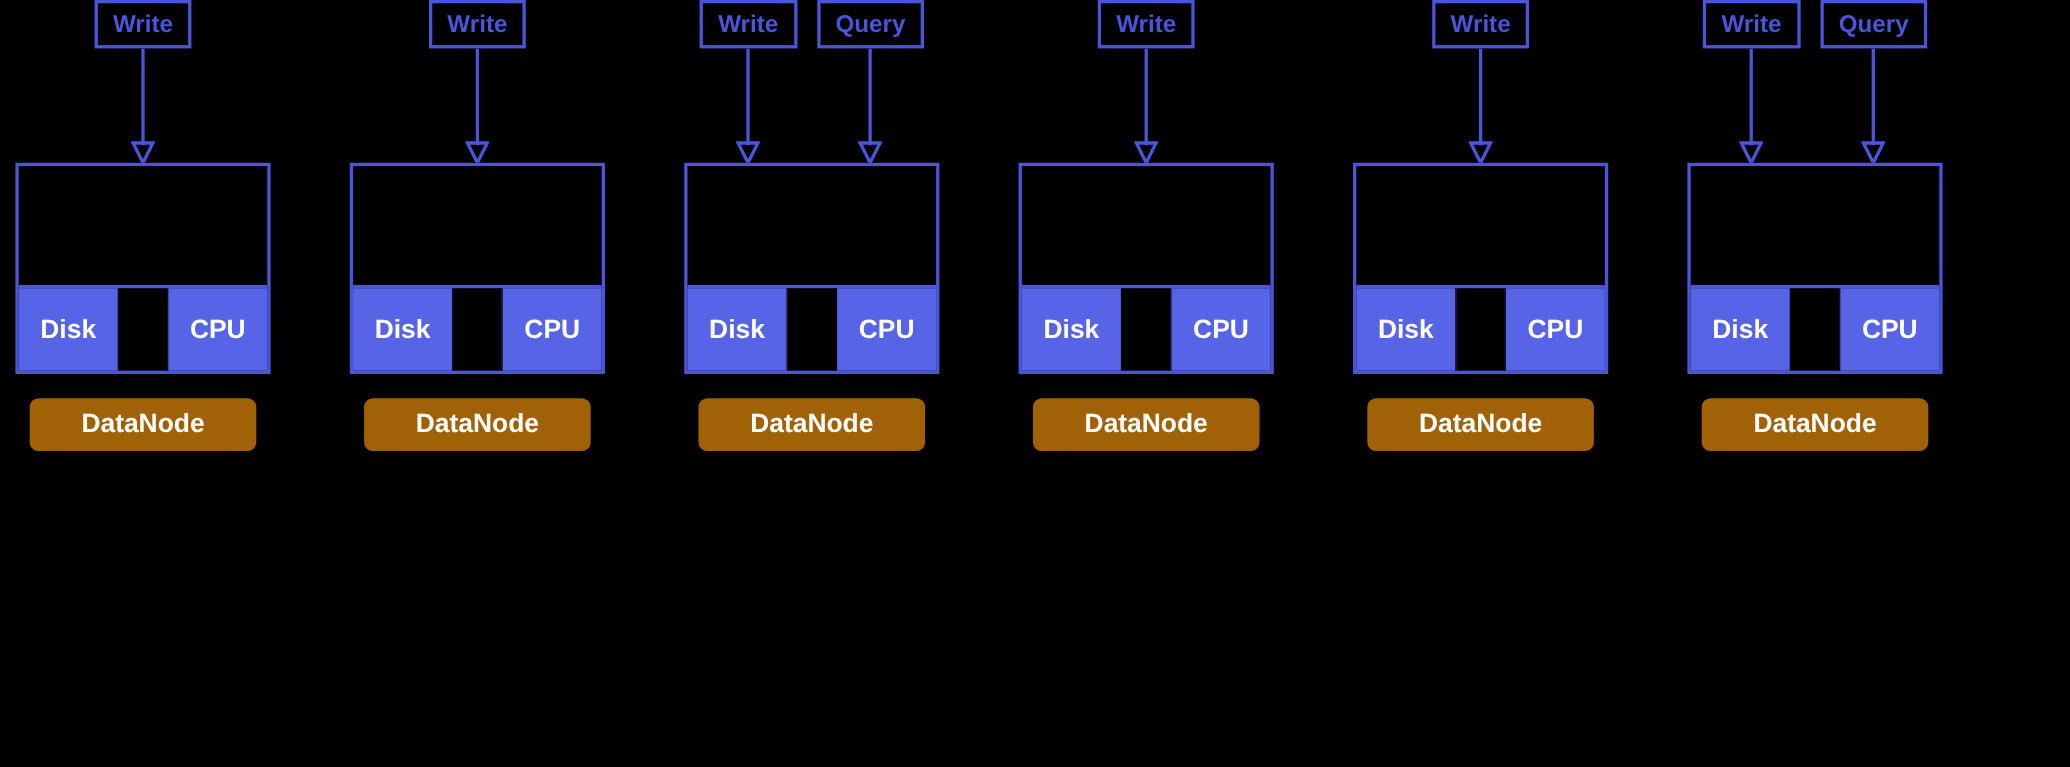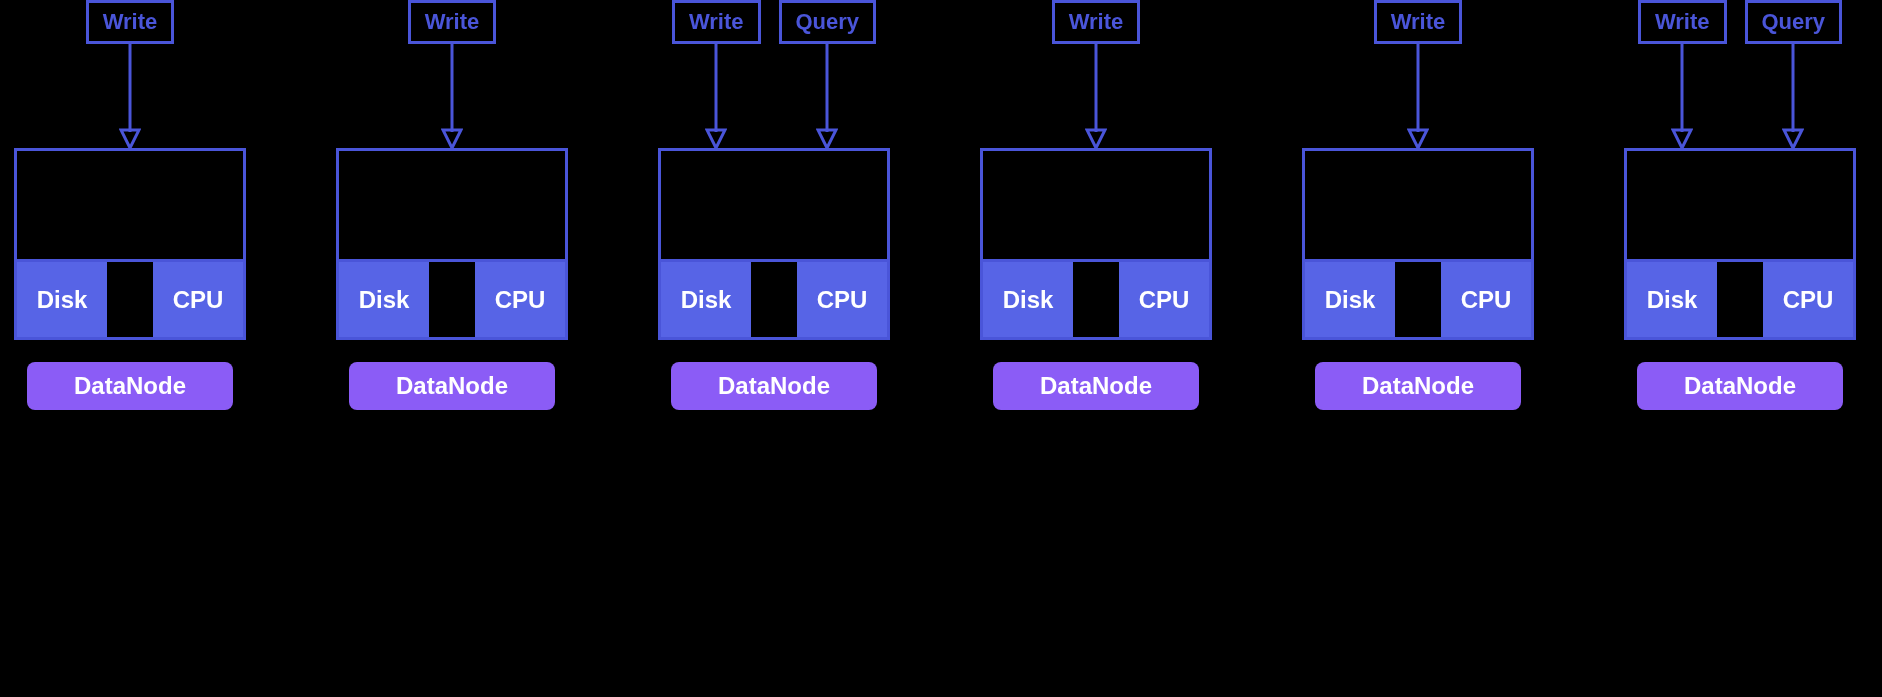--- a/index.html
+++ b/index.html
@@ -4,21 +4,21 @@
   <style>
     * { box-sizing: border-box; margin: 0; padding: 0; }
     body {
       background: #000;
       font-family: Arial, Helvetica, sans-serif;
       padding: 0;
     }
     .container {
       display: flex;
       justify-content: flex-start;
-      gap: 90px;
+      gap: 72px;
       padding: 0 14px;
       padding-top: 0;
     }
     .node {
       display: flex;
       flex-direction: column;
       align-items: center;
       width: 232px;
       flex-shrink: 0;
     }
@@ -87,21 +87,21 @@
     .resource-cell:first-child {
       border-right: 1.5px solid #000;
     }
     .resource-cell:last-child {
       border-left: 1.5px solid #000;
       margin-left: 44px;
     }
     .datanode-label {
       margin-top: 22px;
       width: 206px;
-      background: #8b5cf6;
+      background: #a16207;
       color: #fff;
       font-size: 24px;
       font-weight: 700;
       text-align: center;
       border-radius: 8px;
       padding: 10px 0;
     }
   </style>
 </head>
 <body>

